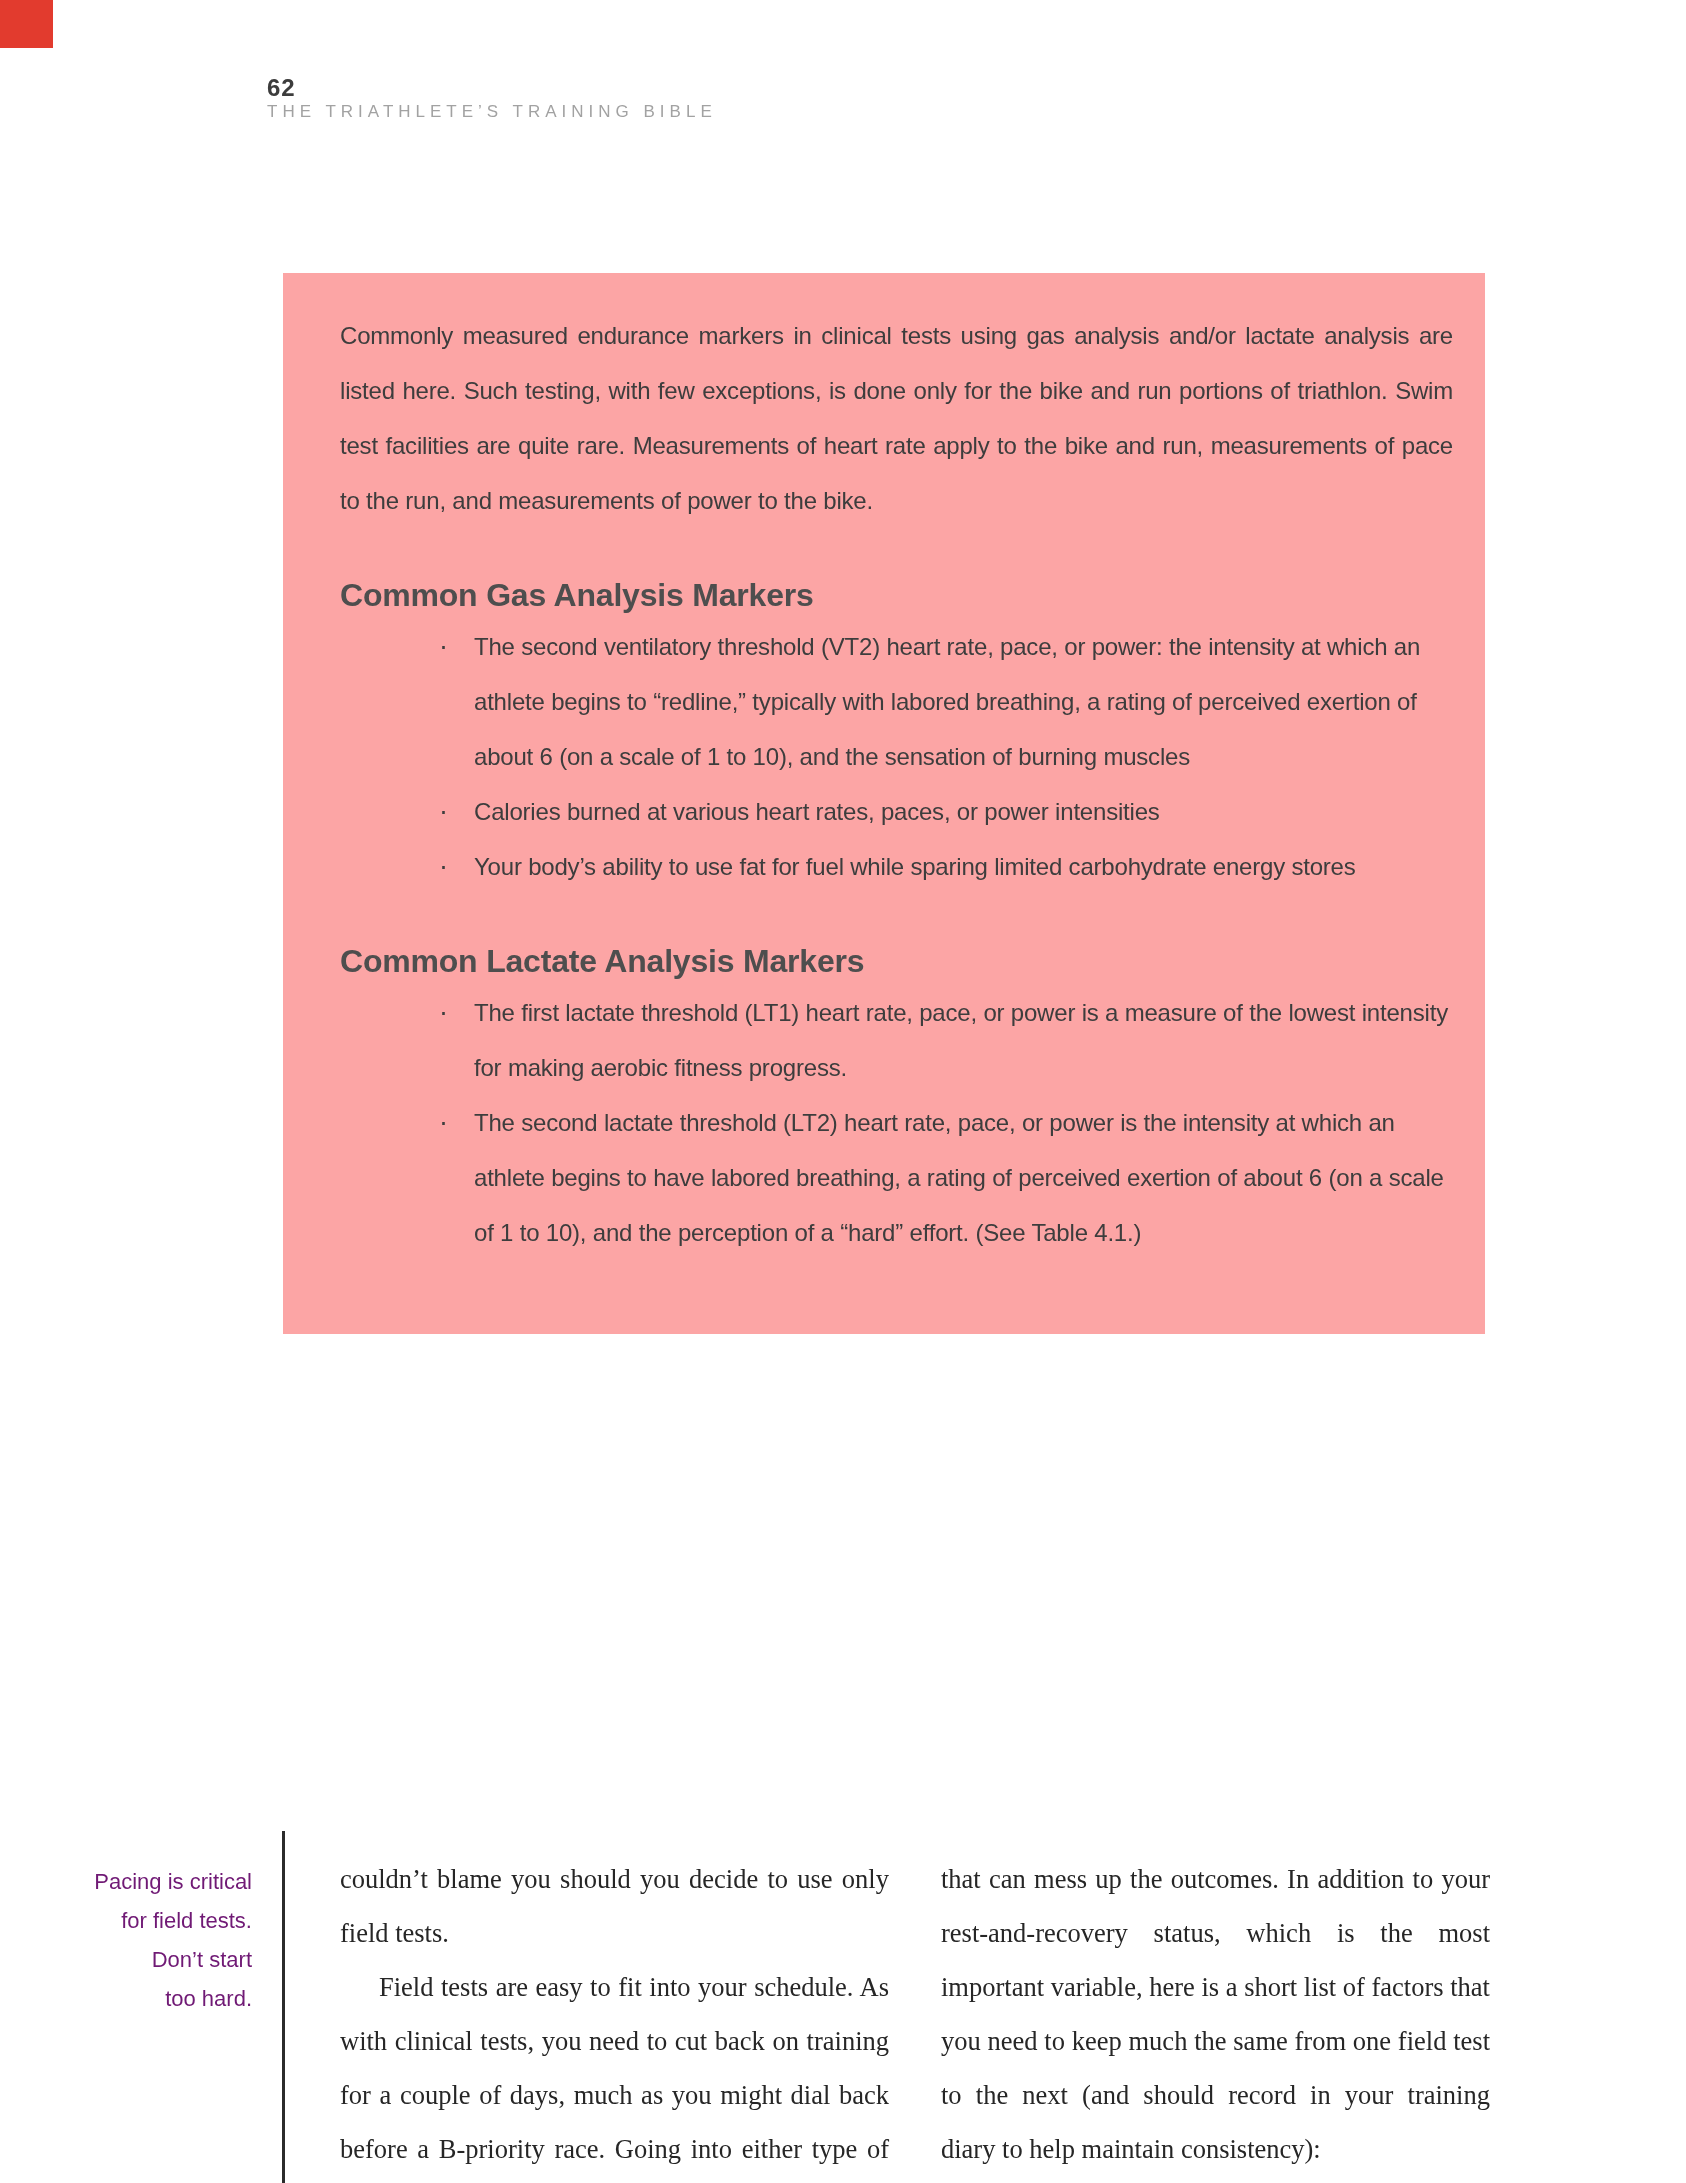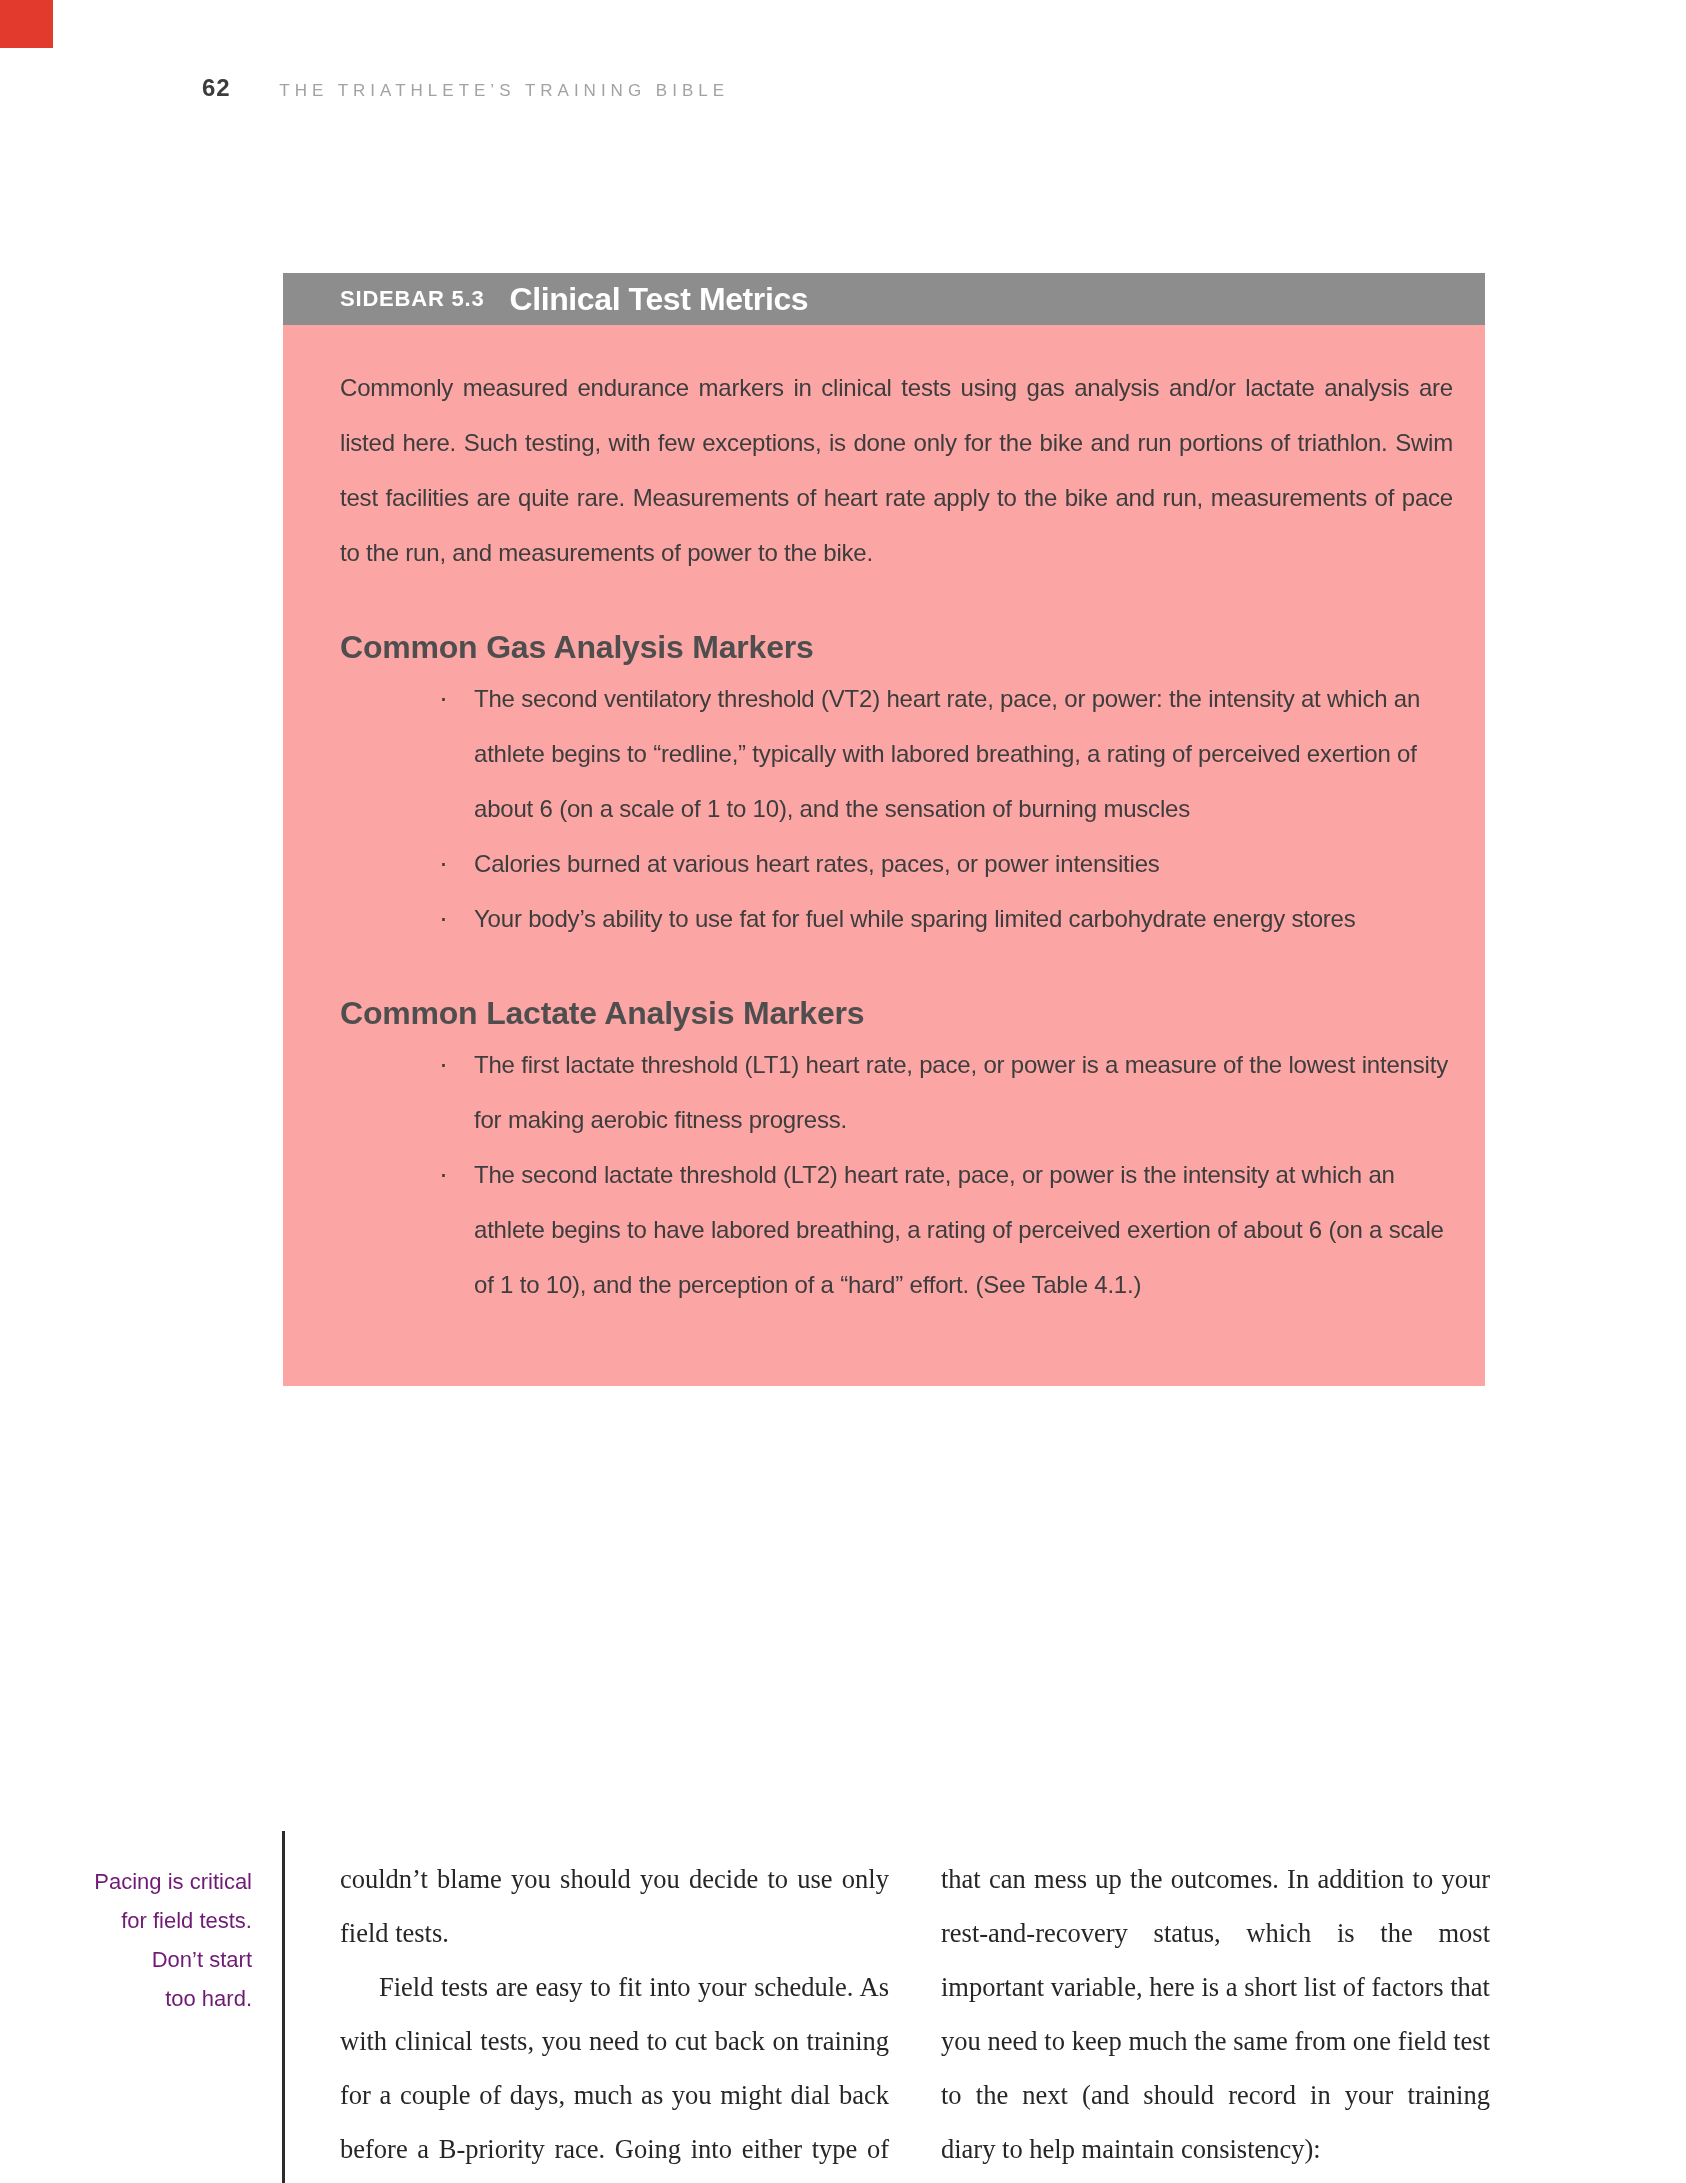--- a/index.html
+++ b/index.html
@@ -16,23 +16,24 @@
   .red-corner {
     position: absolute;
     left: 0; top: 0;
     width: 53px; height: 48px;
     background: #e23b2e;
   }
 
   
   .running-header {
     position: absolute;
-    left: 202px; top: 74px;
+    left: 218px; top: 74px;
     display: flex;
     align-items: baseline;
+    flex-direction: column;
   }
   .page-num {
     font-size: 24px;
     font-weight: bold;
     color: #3c3c3c;
     letter-spacing: 0.8px;
   }
   .running-head {
     margin-left: 49px;
     font-size: 17px;
@@ -154,24 +155,20 @@
 <div class="page">
 
   <div class="red-corner"></div>
 
   <header class="running-header">
     <span class="page-num">62</span>
     <span class="running-head">THE TRIATHLETE’S TRAINING BIBLE</span>
   </header>
 
   <section class="sidebar-box">
-    <div class="sidebar-header">
-      <span class="sidebar-label">SIDEBAR 5.3</span>
-      <span class="sidebar-title">Clinical Test Metrics</span>
-    </div>
     <div class="sidebar-body">
       <p class="sidebar-intro">Commonly measured endurance markers in clinical tests using gas analysis and/or lactate analysis are listed here. Such testing, with few exceptions, is done only for the bike and run portions of triathlon. Swim test facilities are quite rare. Measurements of heart rate apply to the bike and run, measurements of pace to the run, and measurements of power to the bike.</p>
 
       <h3 class="sidebar-section-heading">Common Gas Analysis Markers</h3>
       <ul class="sidebar-bullets">
         <li>The second ventilatory threshold (VT2) heart rate, pace, or power: the intensity at which an athlete begins to “redline,” typically with labored breathing, a rating of perceived exertion of about 6 (on a scale of 1 to 10), and the sensation of burning muscles</li>
         <li>Calories burned at various heart rates, paces, or power intensities</li>
         <li>Your body’s ability to use fat for fuel while sparing limited carbohydrate energy stores</li>
       </ul>
 

